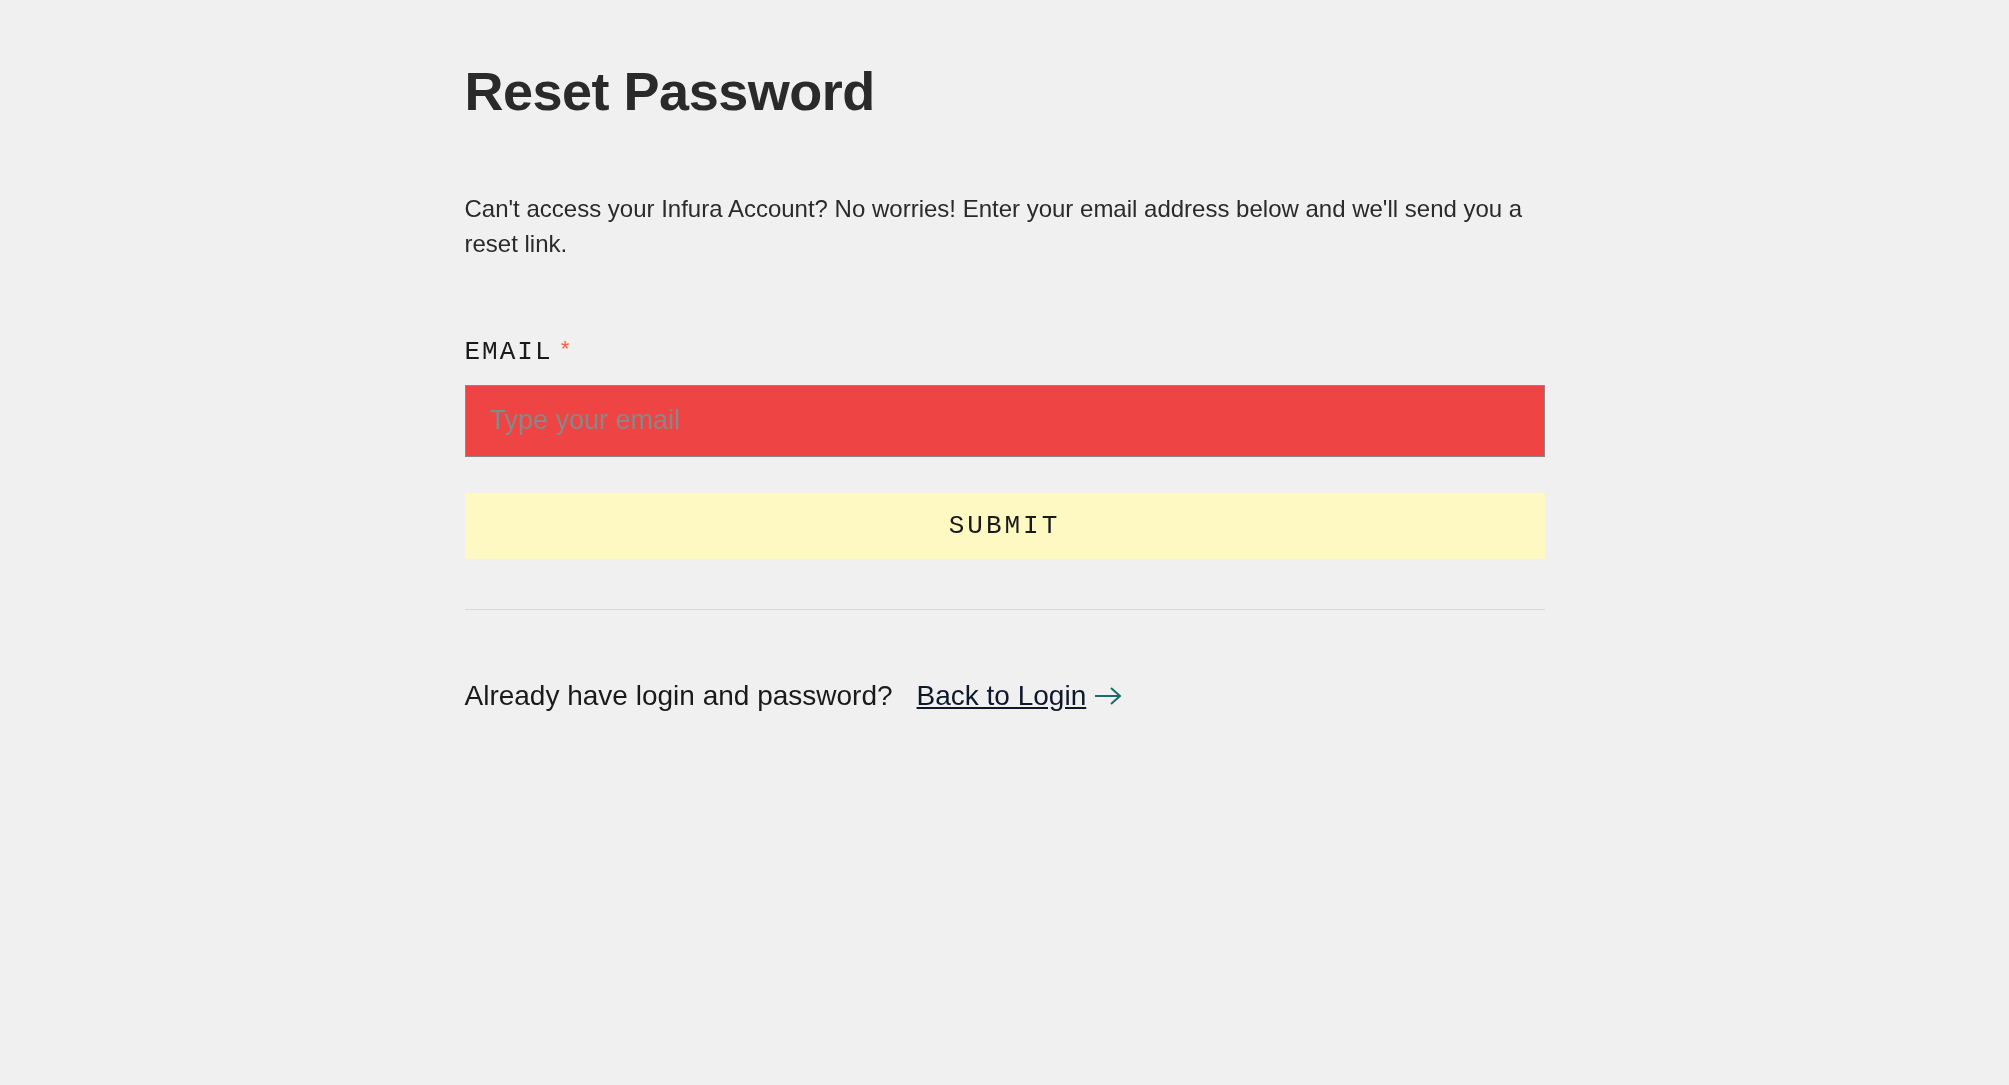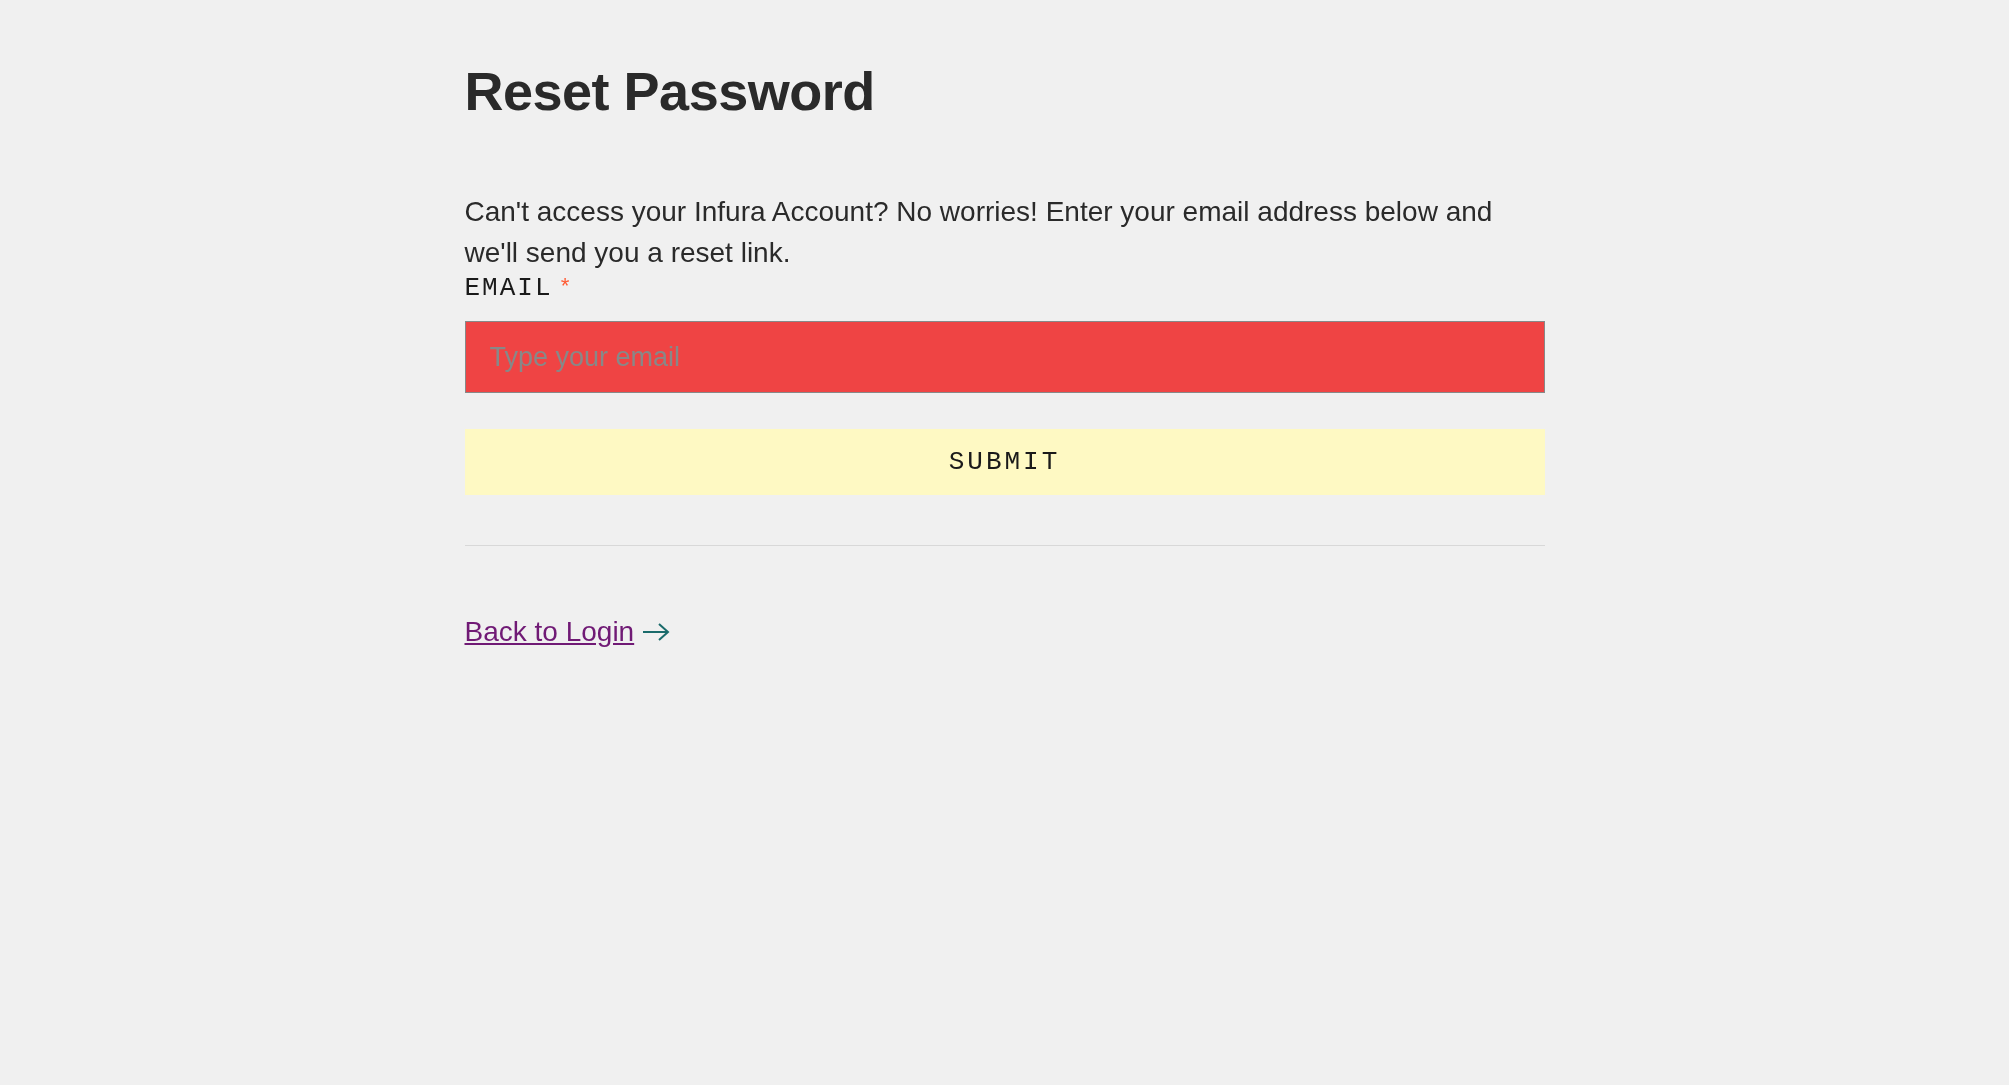--- a/index.html
+++ b/index.html
@@ -25,23 +25,24 @@
     
     .page-title {
       font-size: 54px;
       font-weight: 700;
       color: #2a2a2a;
       margin-bottom: 70px;
       letter-spacing: -0.5px;
     }
     
     .description {
-      font-size: 28px;
+      font-size: 24px;
       color: #2a2a2a;
       line-height: 1.45;
+      margin-bottom: 75px;
     }
     
     .field-label {
       font-family: "Courier New", Courier, monospace;
       font-size: 26px;
       letter-spacing: 2px;
       color: #1a1a1a;
       margin-bottom: 18px;
       display: flex;
       align-items: center;
@@ -94,21 +95,21 @@
       align-items: center;
       gap: 24px;
       font-size: 28px;
     }
     
     .footer-text {
       color: #1a1a1a;
     }
     
     .back-link {
-      color: #701a75;
+      color: #0f172a;
       text-decoration: underline;
       cursor: pointer;
       display: inline-flex;
       align-items: center;
       gap: 8px;
     }
     
     .arrow-icon {
       display: inline-flex;
       align-items: center;
@@ -132,20 +133,21 @@
     <span class="required-asterisk">*</span>
   </div>
   
   <input type="email" class="email-input" placeholder="Type your email" style="">
   
   <button class="submit-button">SUBMIT</button>
   
   <hr class="divider">
   
   <div class="footer-row">
+    <span class="footer-text">Already have login and password?</span>
     <a class="back-link">
       <span>Back to Login</span>
       <span class="arrow-icon">
         <svg viewBox="0 0 28 22" fill="none" stroke="#1a6b6b" stroke-width="2">
           <line x1="1" y1="11" x2="25" y2="11"></line>
           <polyline points="17,3 26,11 17,19"></polyline>
         </svg>
       </span>
     </a>
   </div>

